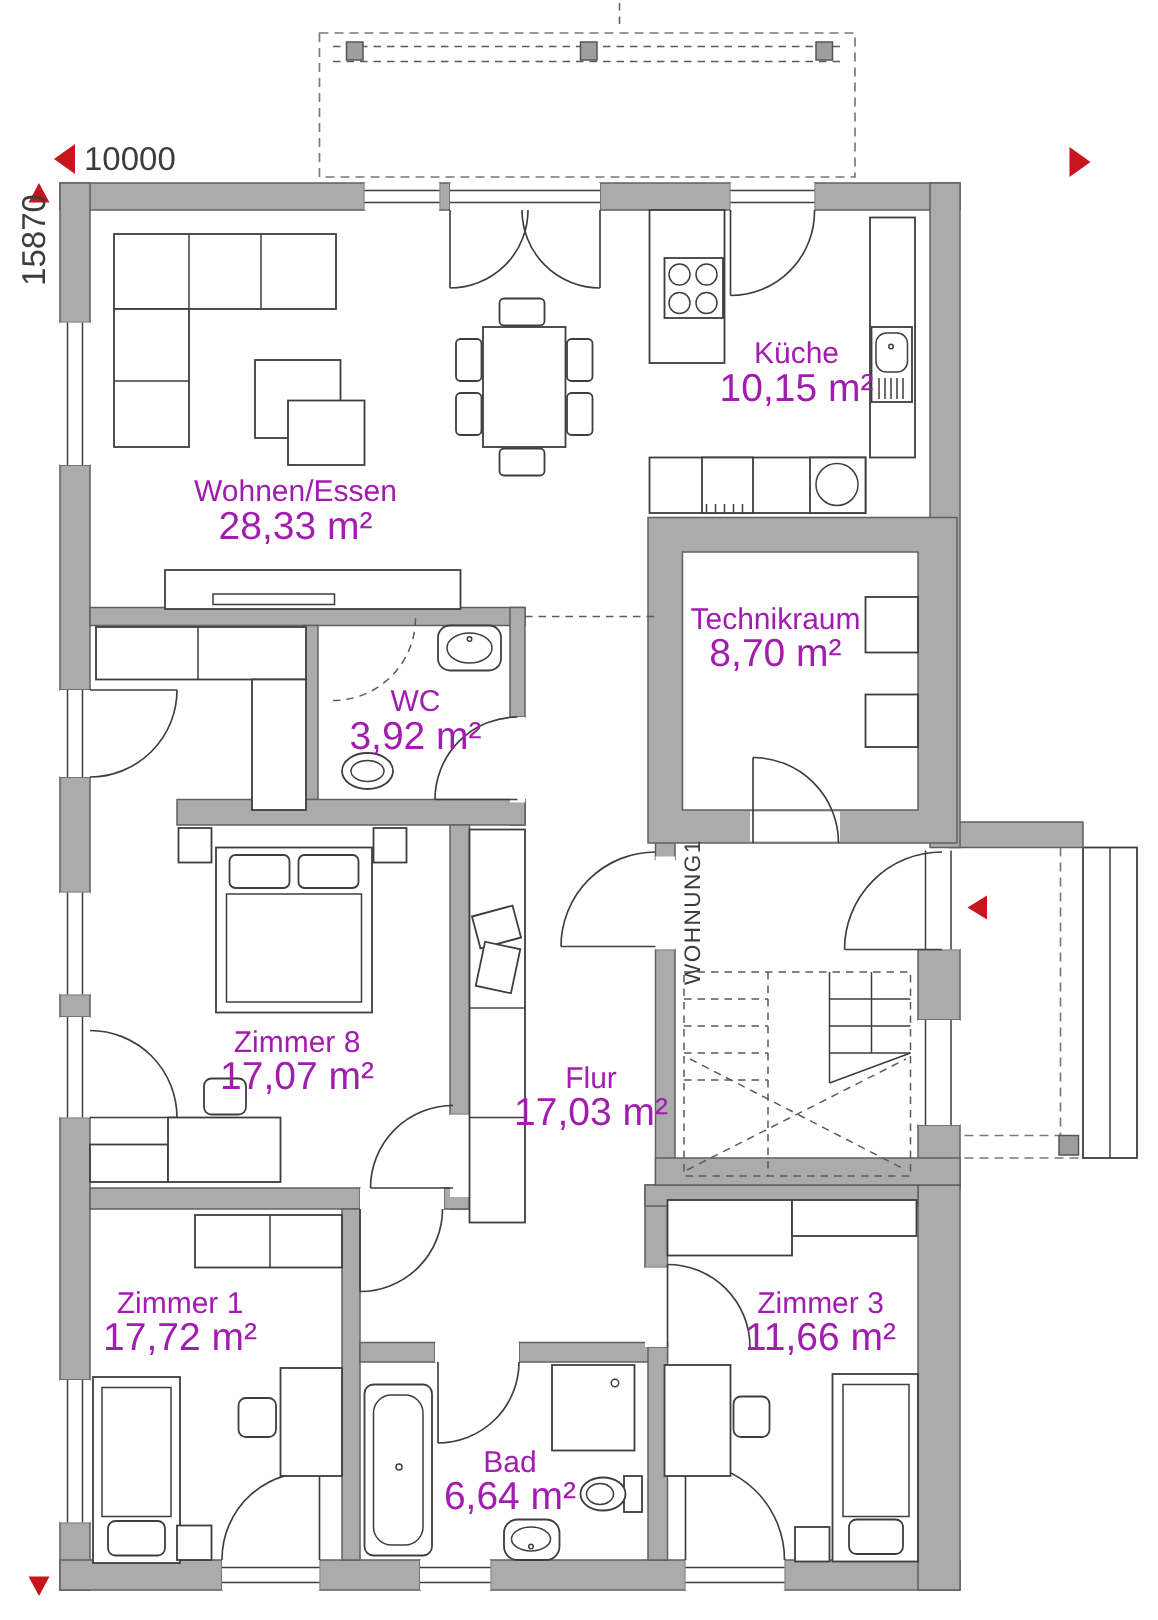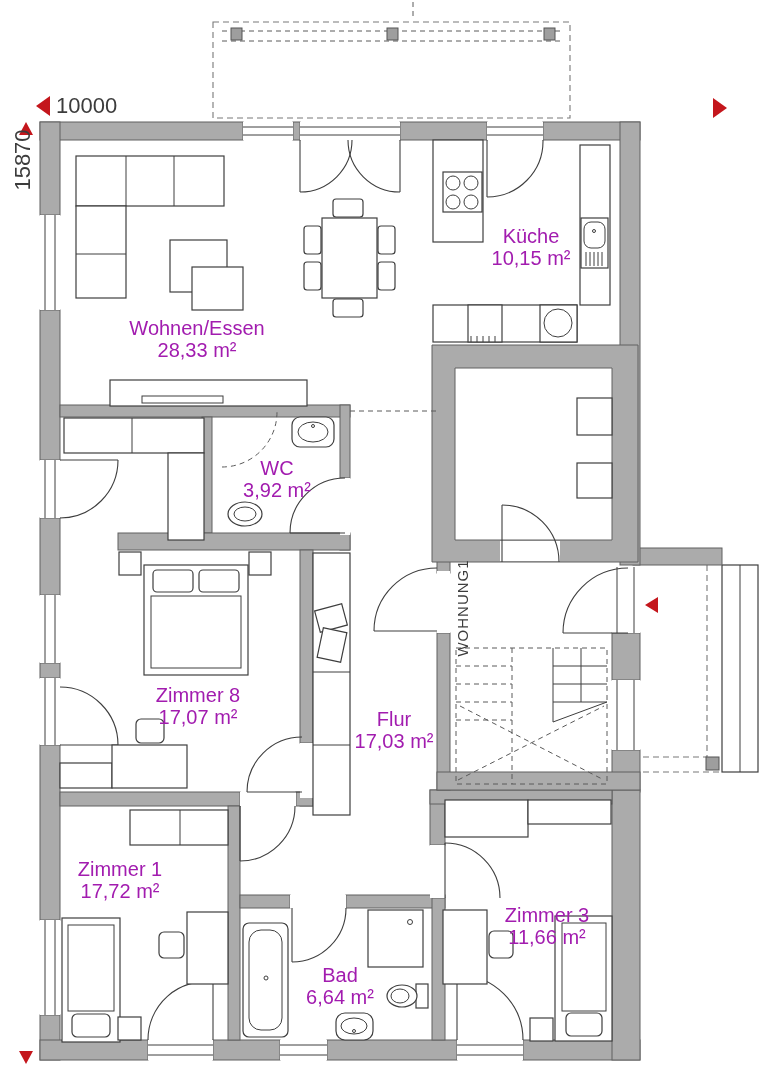--- a/index.html
+++ b/index.html
@@ -2,21 +2,21 @@
 <html><head>
 <meta charset="utf-8">
 <style>
   html,body{margin:0;padding:0;background:#fff;}
   .plan{position:relative;width:772px;height:1080px;background:#fff;overflow:hidden;
         font-family:"Liberation Sans",sans-serif;color:#3a3a3a;}
   .plan svg{position:absolute;left:0;top:0;}
   .room-label{position:absolute;transform:translate(-50%,-50%);text-align:center;
               line-height:22px;white-space:nowrap;color:#a21caf;}
   .room-name{font-size:20px;}
-  .room-area{font-size:20px;}
+  .room-area{font-size:26px;}
   .dim-h{position:absolute;font-size:22px;color:#3c3c3c;}
   .dim-v{position:absolute;font-size:22px;color:#3c3c3c;transform:translate(-50%,-50%) rotate(-90deg);}
   .unit-label{position:absolute;font-size:15px;color:#3c3c3c;letter-spacing:1px;
               transform:translate(-50%,-50%) rotate(-90deg);white-space:nowrap;}
   
   .wall{fill:#ababab;stroke:#606060;stroke-width:1;}
   .gap{fill:#ffffff;}
   .win{stroke:#3e3e3e;stroke-width:1;}
   .furn{fill:#ffffff;stroke:#3e3e3e;stroke-width:1.2;}
   .thin{stroke:#3e3e3e;stroke-width:1;fill:none;}
@@ -395,37 +395,41 @@
   <div class="unit-label" style="left:462px;top:608px;">WOHNUNG1</div>
 
   <div class="room-label" style="left:197px;top:339px;">
     <div class="room-name">Wohnen/Essen</div>
     <div class="room-area">28,33 m²</div>
   </div>
   <div class="room-label" style="left:531px;top:247px;">
     <div class="room-name">Küche</div>
     <div class="room-area">10,15 m²</div>
   </div>
+  <div class="room-label" style="left:517px;top:424px;">
+    <div class="room-name">Technikraum</div>
+    <div class="room-area">8,70 m²</div>
+  </div>
   <div class="room-label" style="left:277px;top:479px;">
     <div class="room-name">WC</div>
     <div class="room-area">3,92 m²</div>
   </div>
   <div class="room-label" style="left:198px;top:706px;">
     <div class="room-name">Zimmer 8</div>
     <div class="room-area">17,07 m²</div>
   </div>
   <div class="room-label" style="left:394px;top:730px;">
     <div class="room-name">Flur</div>
     <div class="room-area">17,03 m²</div>
   </div>
   <div class="room-label" style="left:120px;top:880px;">
     <div class="room-name">Zimmer 1</div>
     <div class="room-area">17,72 m²</div>
   </div>
-  <div class="room-label" style="left:547px;top:880px;margin-top:46px;">
+  <div class="room-label" style="left:547px;top:880px;">
     <div class="room-name">Zimmer 3</div>
     <div class="room-area">11,66 m²</div>
   </div>
   <div class="room-label" style="left:340px;top:986px;">
     <div class="room-name">Bad</div>
     <div class="room-area">6,64 m²</div>
   </div>
 </div>
 
 </body></html>

